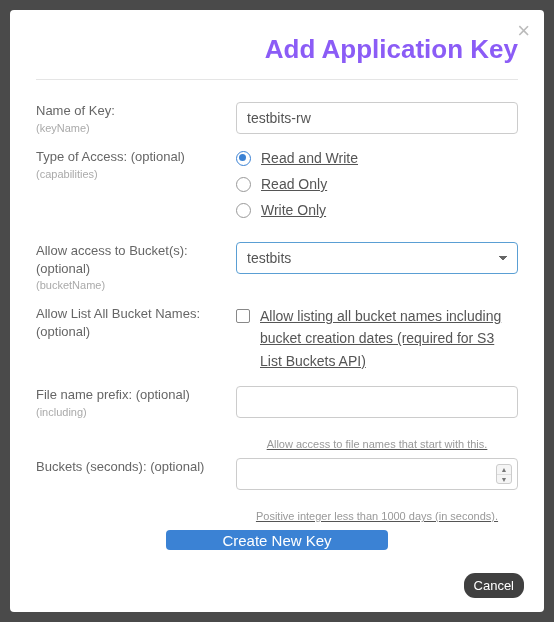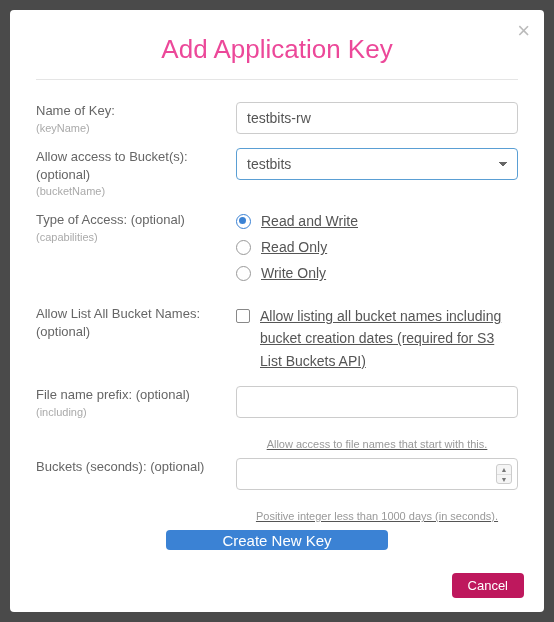--- a/index.html
+++ b/index.html
@@ -17,24 +17,24 @@
     border-radius:4px;
     position:relative;
     padding:20px 26px 16px 26px;
   }
   .close {
     position:absolute; top:10px; right:14px;
     color:#bbb; font-size:22px; line-height:1;
     cursor:pointer; font-weight:300;
   }
   .title {
-    text-align:center;
+    text-align:right;
     font-size:26px;
-    font-weight:400;
-    color:#ec4899;
+    font-weight:700;
+    color:#8b5cf6;
     margin:4px 0 14px 0;
   }
   hr.divider {
     border:none; border-top:1px solid #e5e5e5;
     margin:0 0 22px 0;
   }
   .row { display:flex; margin-bottom:14px; }
   .row.tight { margin-bottom:8px; }
   .labelcol { width:200px; padding-right:10px; }
   .fieldcol { flex:1;text-decoration:underline; }
@@ -95,54 +95,42 @@
   .submitwrap { text-align:center; margin-top:6px; }
   .submit {
     background:#3b82d4; color:#fff; border:none;
     height:20px; width:222px; font-size:15px;
     border-radius:4px; cursor:pointer;
   }
   .footer {
     position:absolute; bottom:14px; right:20px;
   }
   .cancel {
-    background:#be185d; color:#fff; border:none;
-    padding:5px 16px; font-size:13px;
-    border-radius:4px; cursor:pointer;
+    background:#404040; color:#fff; border:none;
+    padding:5px 10px; font-size:13px;
+    border-radius:11px; cursor:pointer;
   }
 </style>
 </head>
 <body>
 
 <div class="modal">
 
   <div class="close">×</div>
 
   <div class="title">Add Application Key</div>
   <hr class="divider">
 
   <div class="row">
     <div class="labelcol">
       <div class="lbl">Name of Key:</div>
       <div class="api">(keyName)</div>
     </div>
     <div class="fieldcol">
       <input type="text" class="txt" value="testbits-rw" style="">
-    </div>
-  </div>
-
-  <div class="row">
-    <div class="labelcol">
-      <div class="lbl">Allow access to Bucket(s): (optional)</div>
-      <div class="api">(bucketName)</div>
-    </div>
-    <div class="fieldcol">
-      <select class="sel">
-        <option>testbits</option>
-      </select>
     </div>
   </div>
 
   <div class="row">
     <div class="labelcol">
       <div class="lbl">Type of Access: (optional)</div>
       <div class="api">(capabilities)</div>
     </div>
     <div class="fieldcol radio-group">
       <label class="radio-item">
@@ -150,20 +138,32 @@
         <span>Read and Write</span>
       </label>
       <label class="radio-item">
         <input type="radio" name="acc" style="">
         <span>Read Only</span>
       </label>
       <label class="radio-item">
         <input type="radio" name="acc" style="">
         <span>Write Only</span>
       </label>
+    </div>
+  </div>
+
+  <div class="row">
+    <div class="labelcol">
+      <div class="lbl">Allow access to Bucket(s): (optional)</div>
+      <div class="api">(bucketName)</div>
+    </div>
+    <div class="fieldcol">
+      <select class="sel">
+        <option>testbits</option>
+      </select>
     </div>
   </div>
 
   <div class="row">
     <div class="labelcol">
       <div class="lbl">Allow List All Bucket Names: (optional)</div>
     </div>
     <div class="fieldcol">
       <label class="check-item">
         <input type="checkbox" style="">

